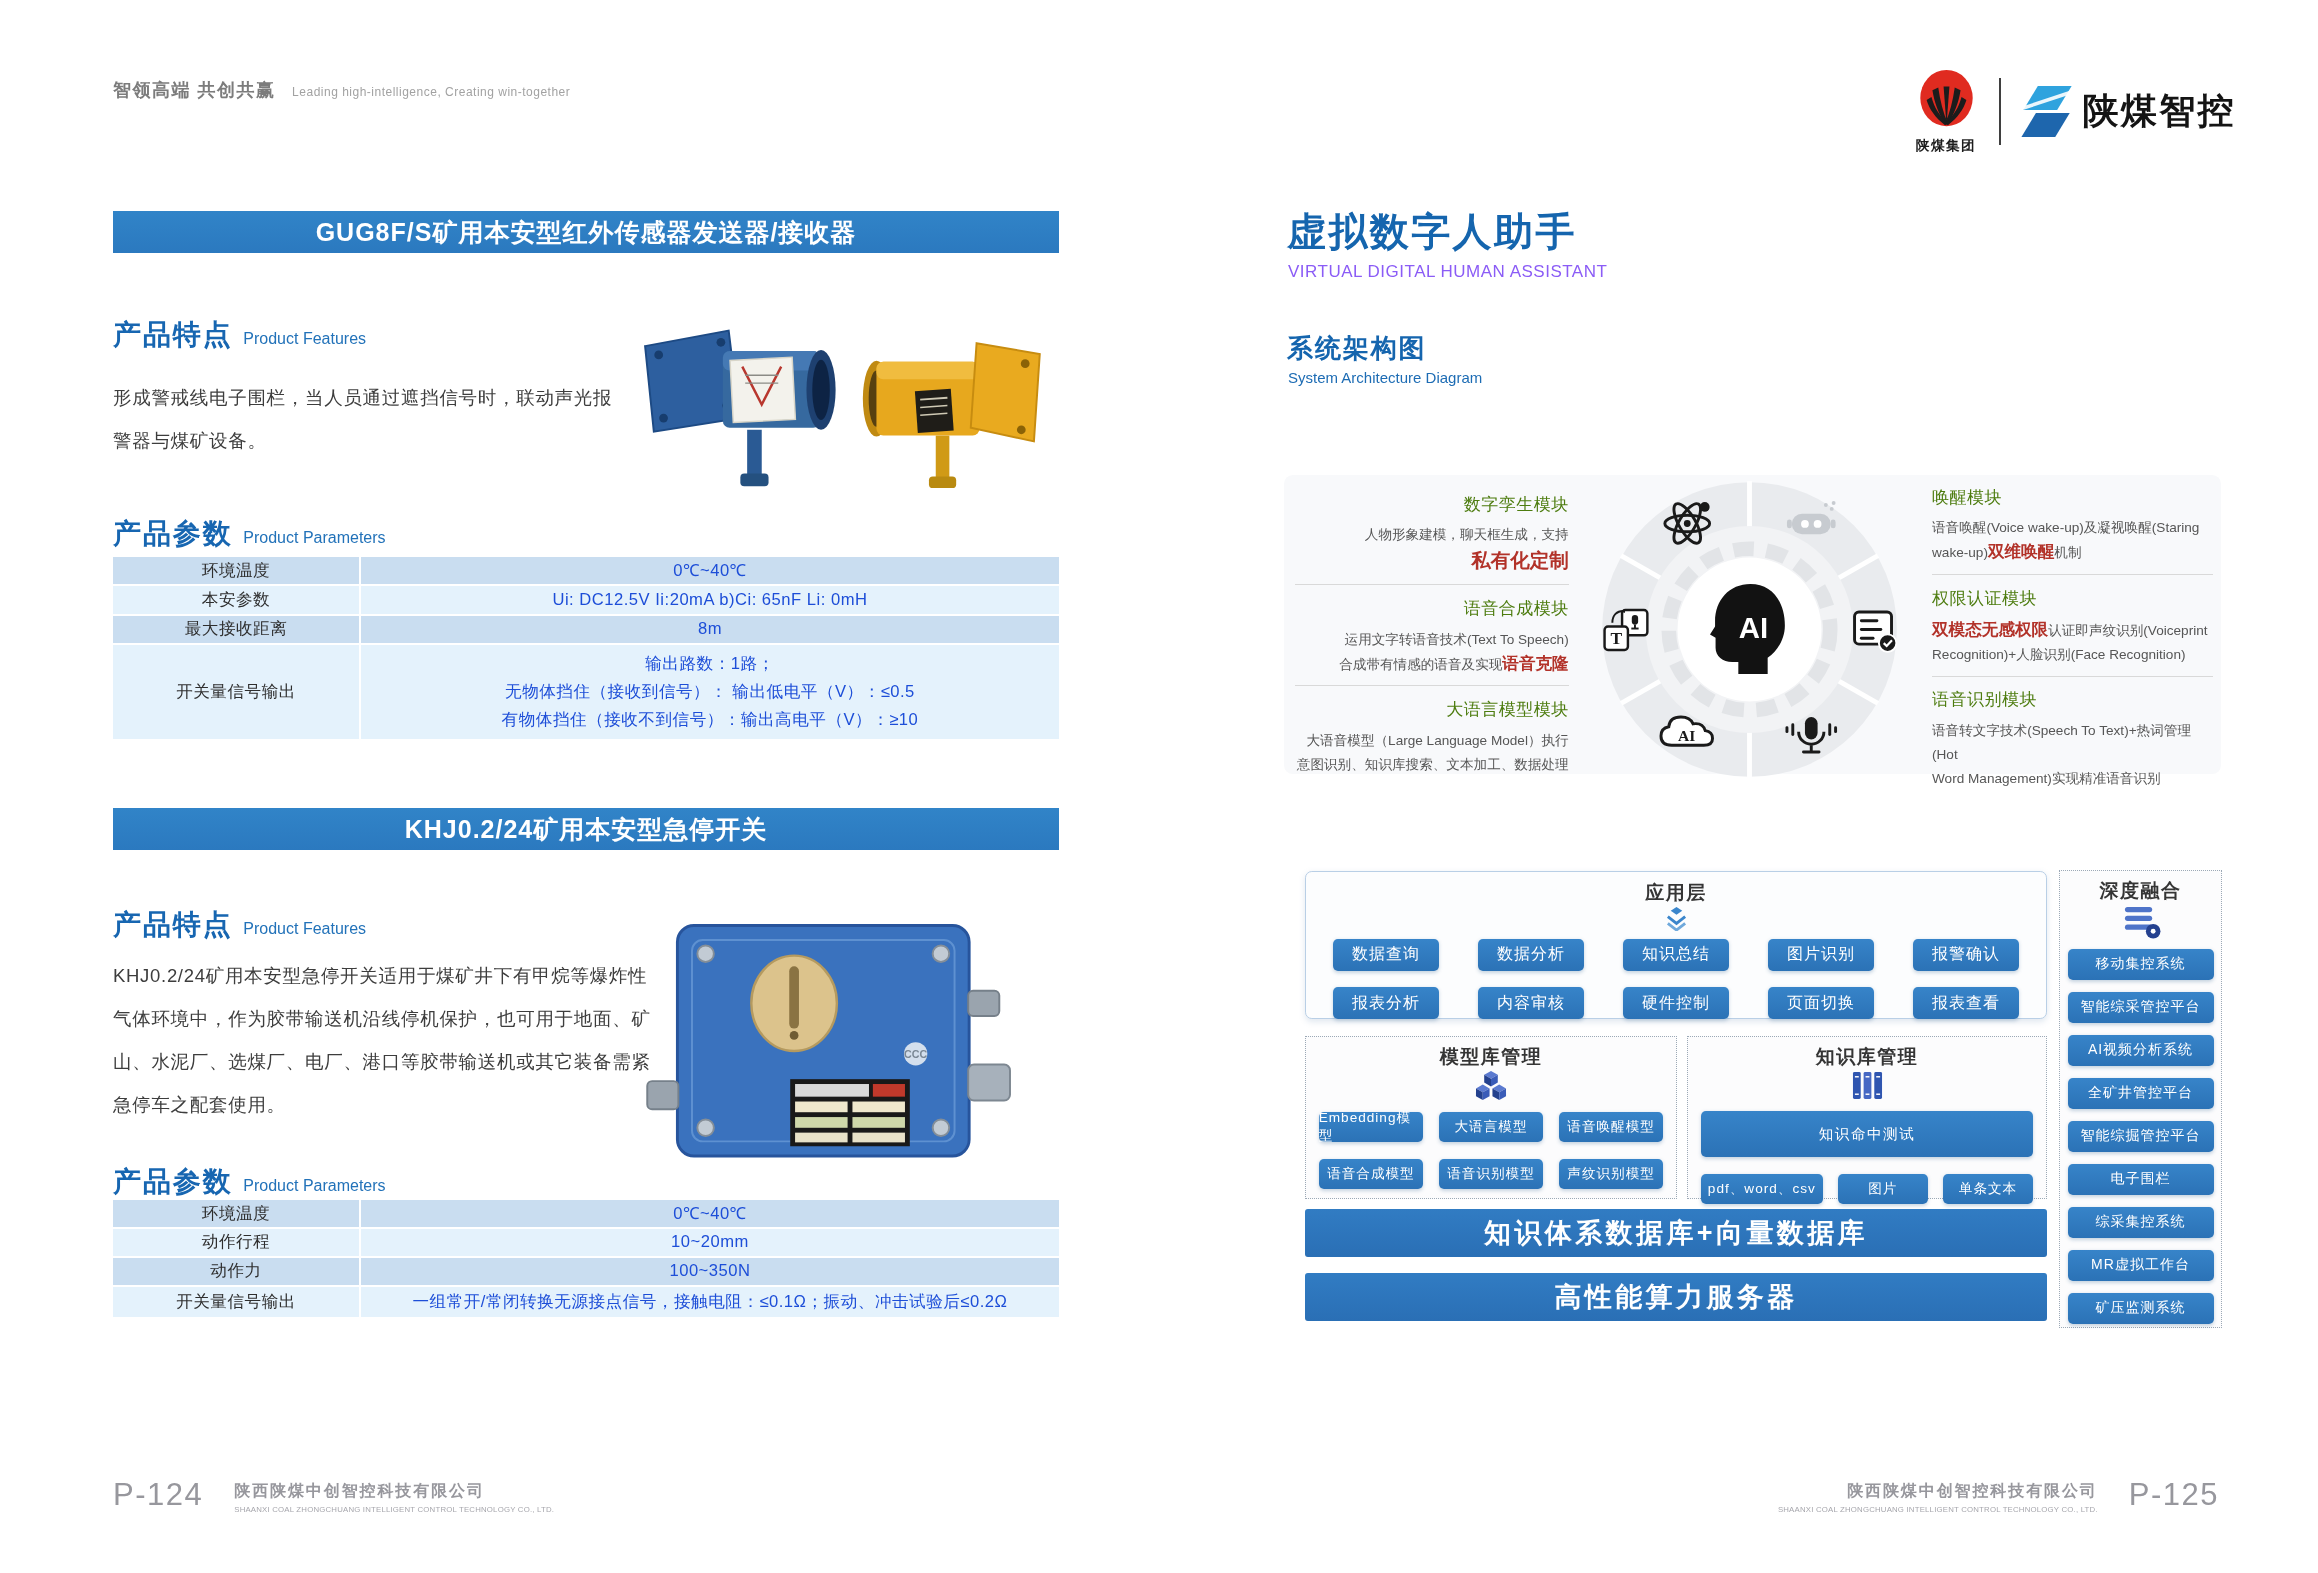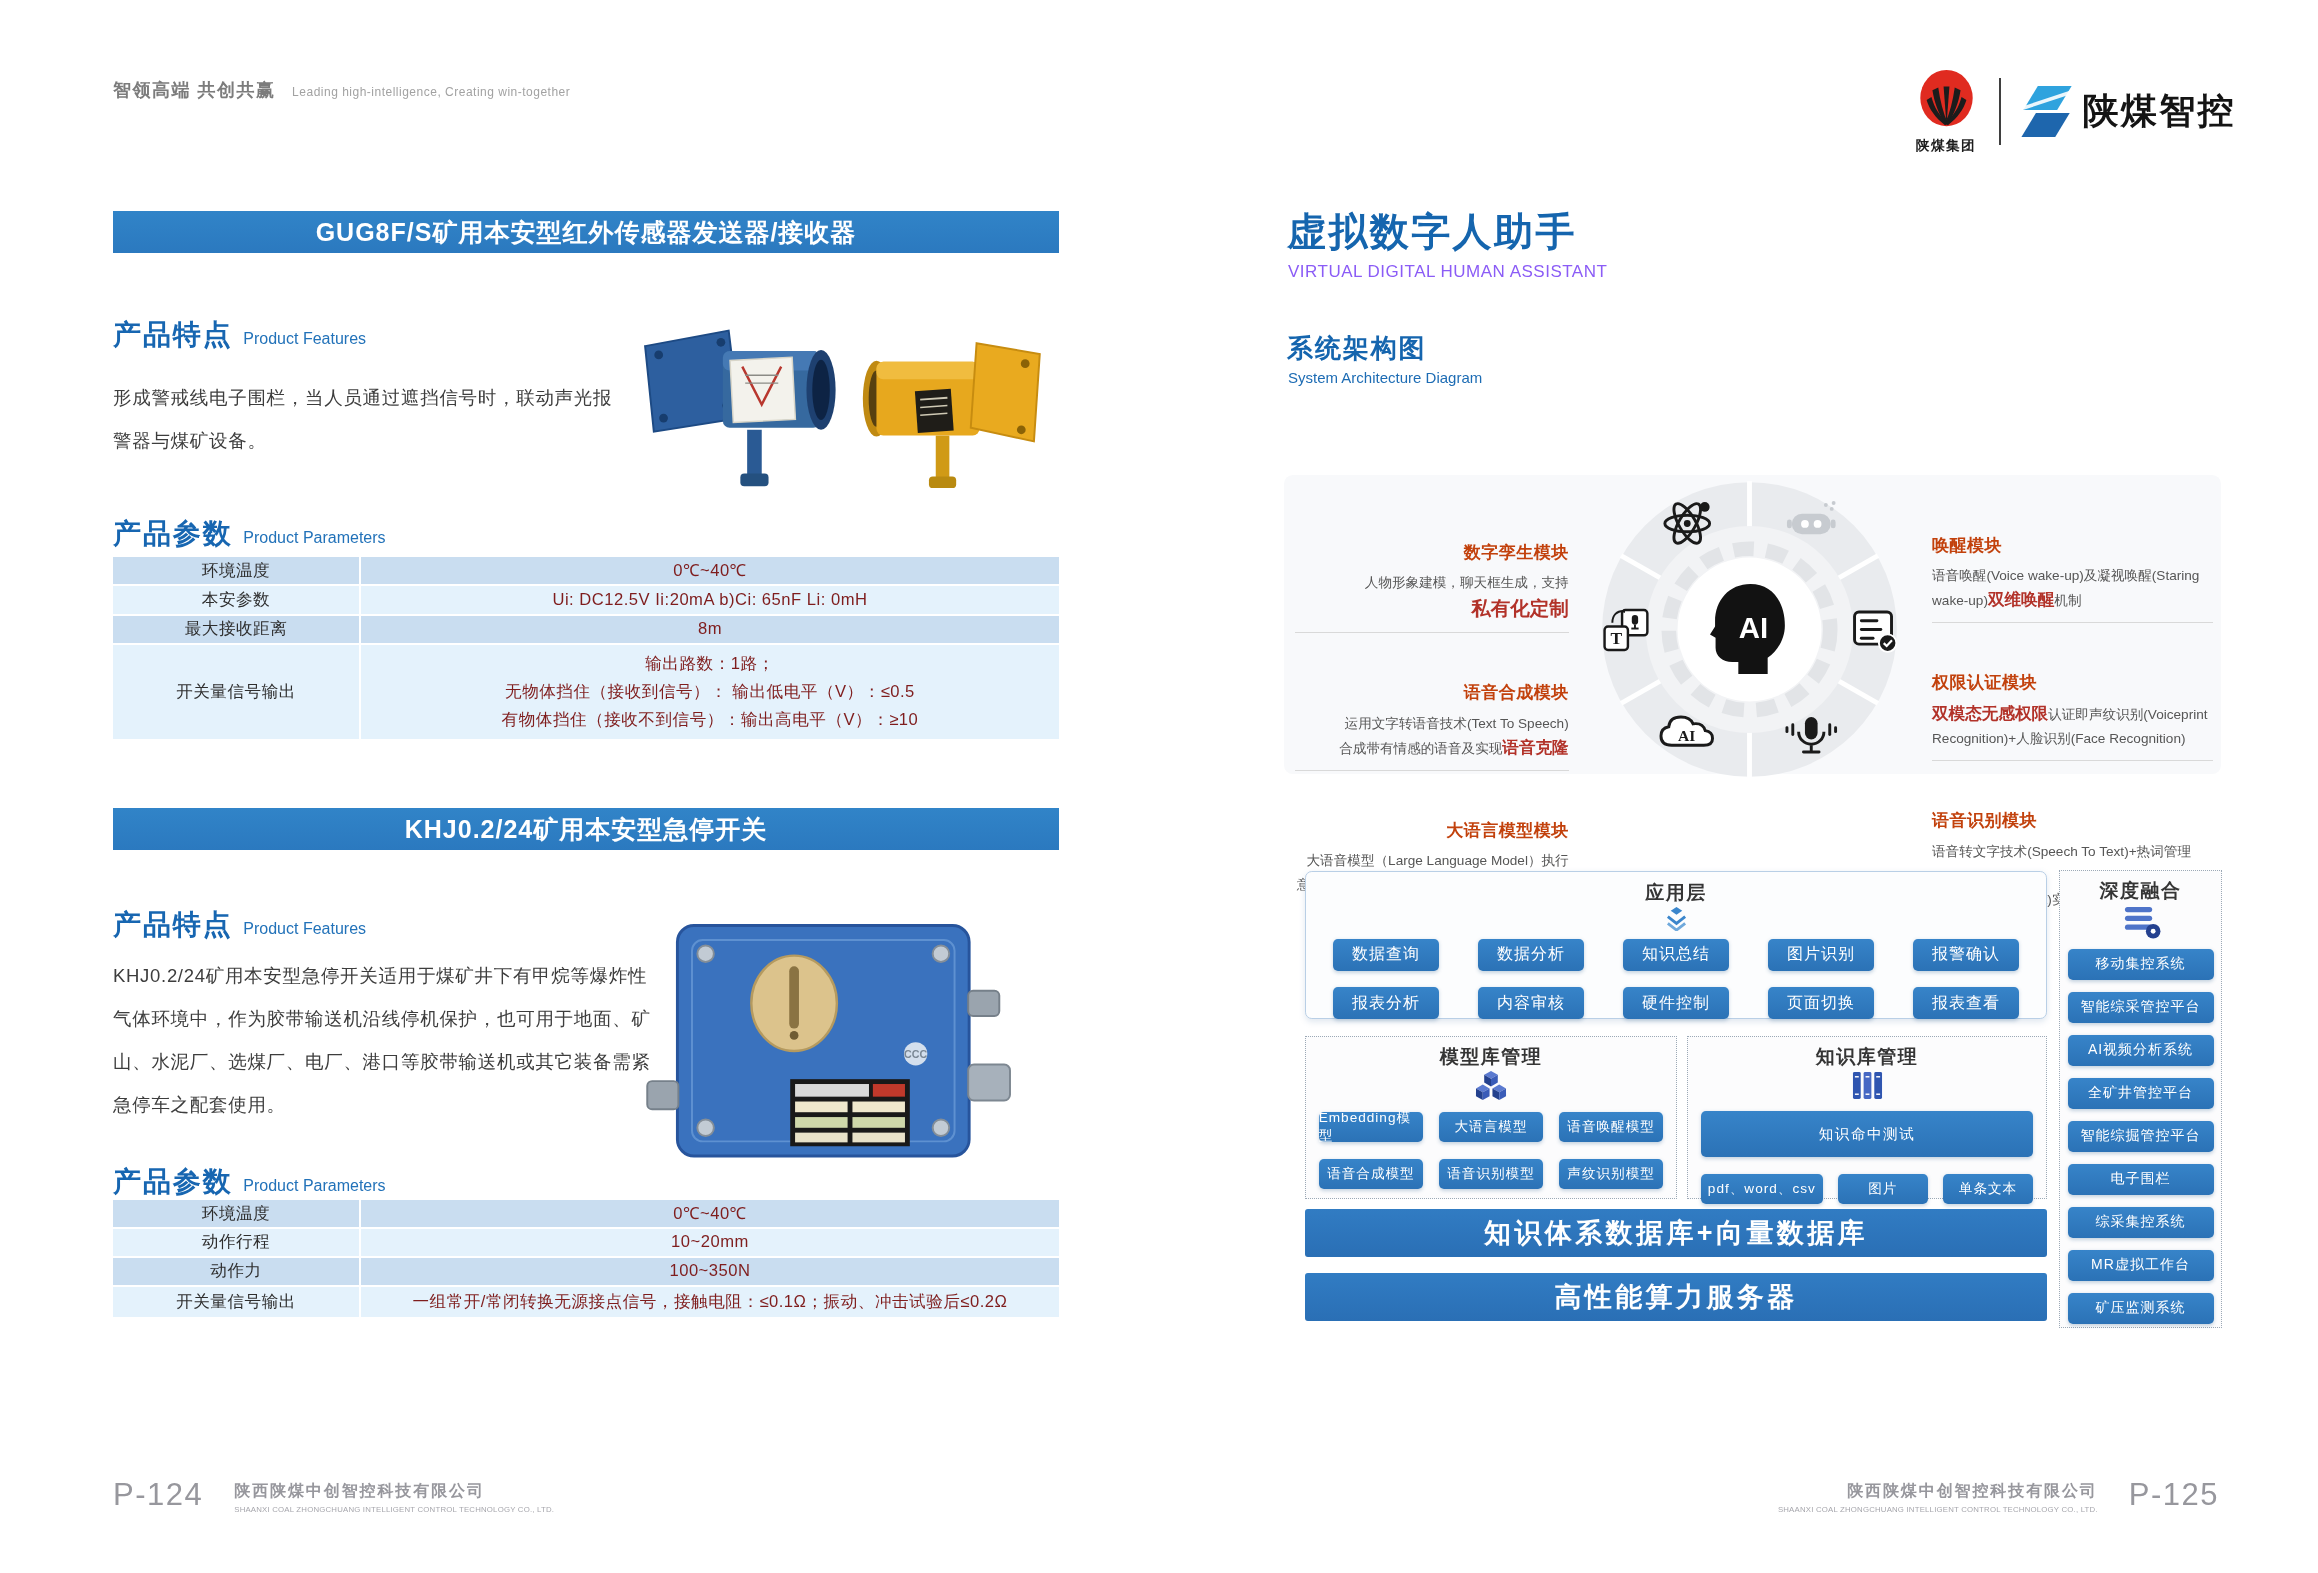--- a/index.html
+++ b/index.html
@@ -26,42 +26,42 @@
   .sec-en { font-size:16px; color:#2272b9; }
   .para { position:absolute; font-size:18.5px; color:#3d3d3d; line-height:43px; letter-spacing:0.7px; }
   .photo { position:absolute; }
 
   .ptable { position:absolute; left:113px; width:946px; }
   .trow { display:flex; width:100%; }
   .trow + .trow { margin-top:1.9px; }
   .tlabel { width:246px; display:flex; align-items:center; justify-content:center;
     font-size:16.6px; color:#2e2e2e; letter-spacing:0.5px; }
   .tvalue { flex:1; margin-left:1.9px; display:flex; flex-direction:column; align-items:center; justify-content:center;
-    font-size:16.6px; color:#7f1d1d; letter-spacing:0.5px; }
+    font-size:16.6px; color:#1d4ed8; letter-spacing:0.5px; }
   .row-dark .tlabel, .row-dark .tvalue { background:#c9ddf0; }
   .row-light .tlabel, .row-light .tvalue { background:#e4f2fc; }
   .vline { line-height:28px; text-align:center; }
 
   .foot { position:absolute; top:1479px; display:flex; align-items:flex-start; gap:31px; }
   .foot-pageno { font-size:31px; color:#97979d; letter-spacing:1.5px; line-height:31px; }
   .foot-company { display:flex; flex-direction:column; padding-top:1.9px; }
   .foot-cn { font-size:16px; color:#97979d; font-weight:bold; letter-spacing:1.9px; }
   .foot-en { font-size:7.8px; color:#a6a6ac; margin-top:3.4px; letter-spacing:0.2px; }
 
   
   .rp-title { position:absolute; left:1287px; top:205px; font-size:39px; color:#1565ae; font-weight:900; letter-spacing:2.4px; }
   .rp-title-en { position:absolute; left:1288px; top:262px; font-size:17px; color:#8b5cf6; letter-spacing:0.5px; }
   .rp-sec { position:absolute; left:1287px; top:331px; font-size:26px; color:#1565ae; font-weight:800; letter-spacing:1.9px; }
   .rp-sec-en { position:absolute; left:1288px; top:369px; font-size:15px; color:#1d6cb4; }
 
   .panel { position:absolute; left:1284px; top:475px; width:937px; height:299px; background:#f8f9fb; border-radius:8.8px; }
   .panel-col { position:absolute; top:17.5px; }
   .col-left { left:10.7px; width:274px; text-align:right; }
   .col-right { left:648px; width:281px; text-align:left; top:10.7px; }
-  .mod-title { font-size:17px; font-weight:700; color:#c2410c; letter-spacing:0.5px; margin-bottom:7.8px;margin-top:48px; }
+  .mod-title { font-size:17px; font-weight:400; color:#4d7c0f; letter-spacing:0.5px; margin-bottom:7.8px; }
   .mod-line { font-size:13.6px; color:#565656; line-height:24px; }
   .mod-red { color:#b23229; font-weight:700; font-size:16.6px; font-family:"Liberation Serif", serif; }
   .mod-red-big { font-size:19.5px; line-height:28px; display:block; }
   .mod-div { border-bottom:1px solid #d9d9d9; margin:8.8px 0 11.7px; }
   .circle-wrap { position:absolute; left:305px; top:-6.3px; width:321px; height:321px; }
 
   .archbox-title { text-align:center; font-size:19px; color:#353535; font-weight:700; letter-spacing:1.5px; }
   .icon-center { display:flex; justify-content:center; }
 
   .appbox { position:absolute; left:1305px; top:871px; width:742px; height:148px; background:#fcfdfe;

